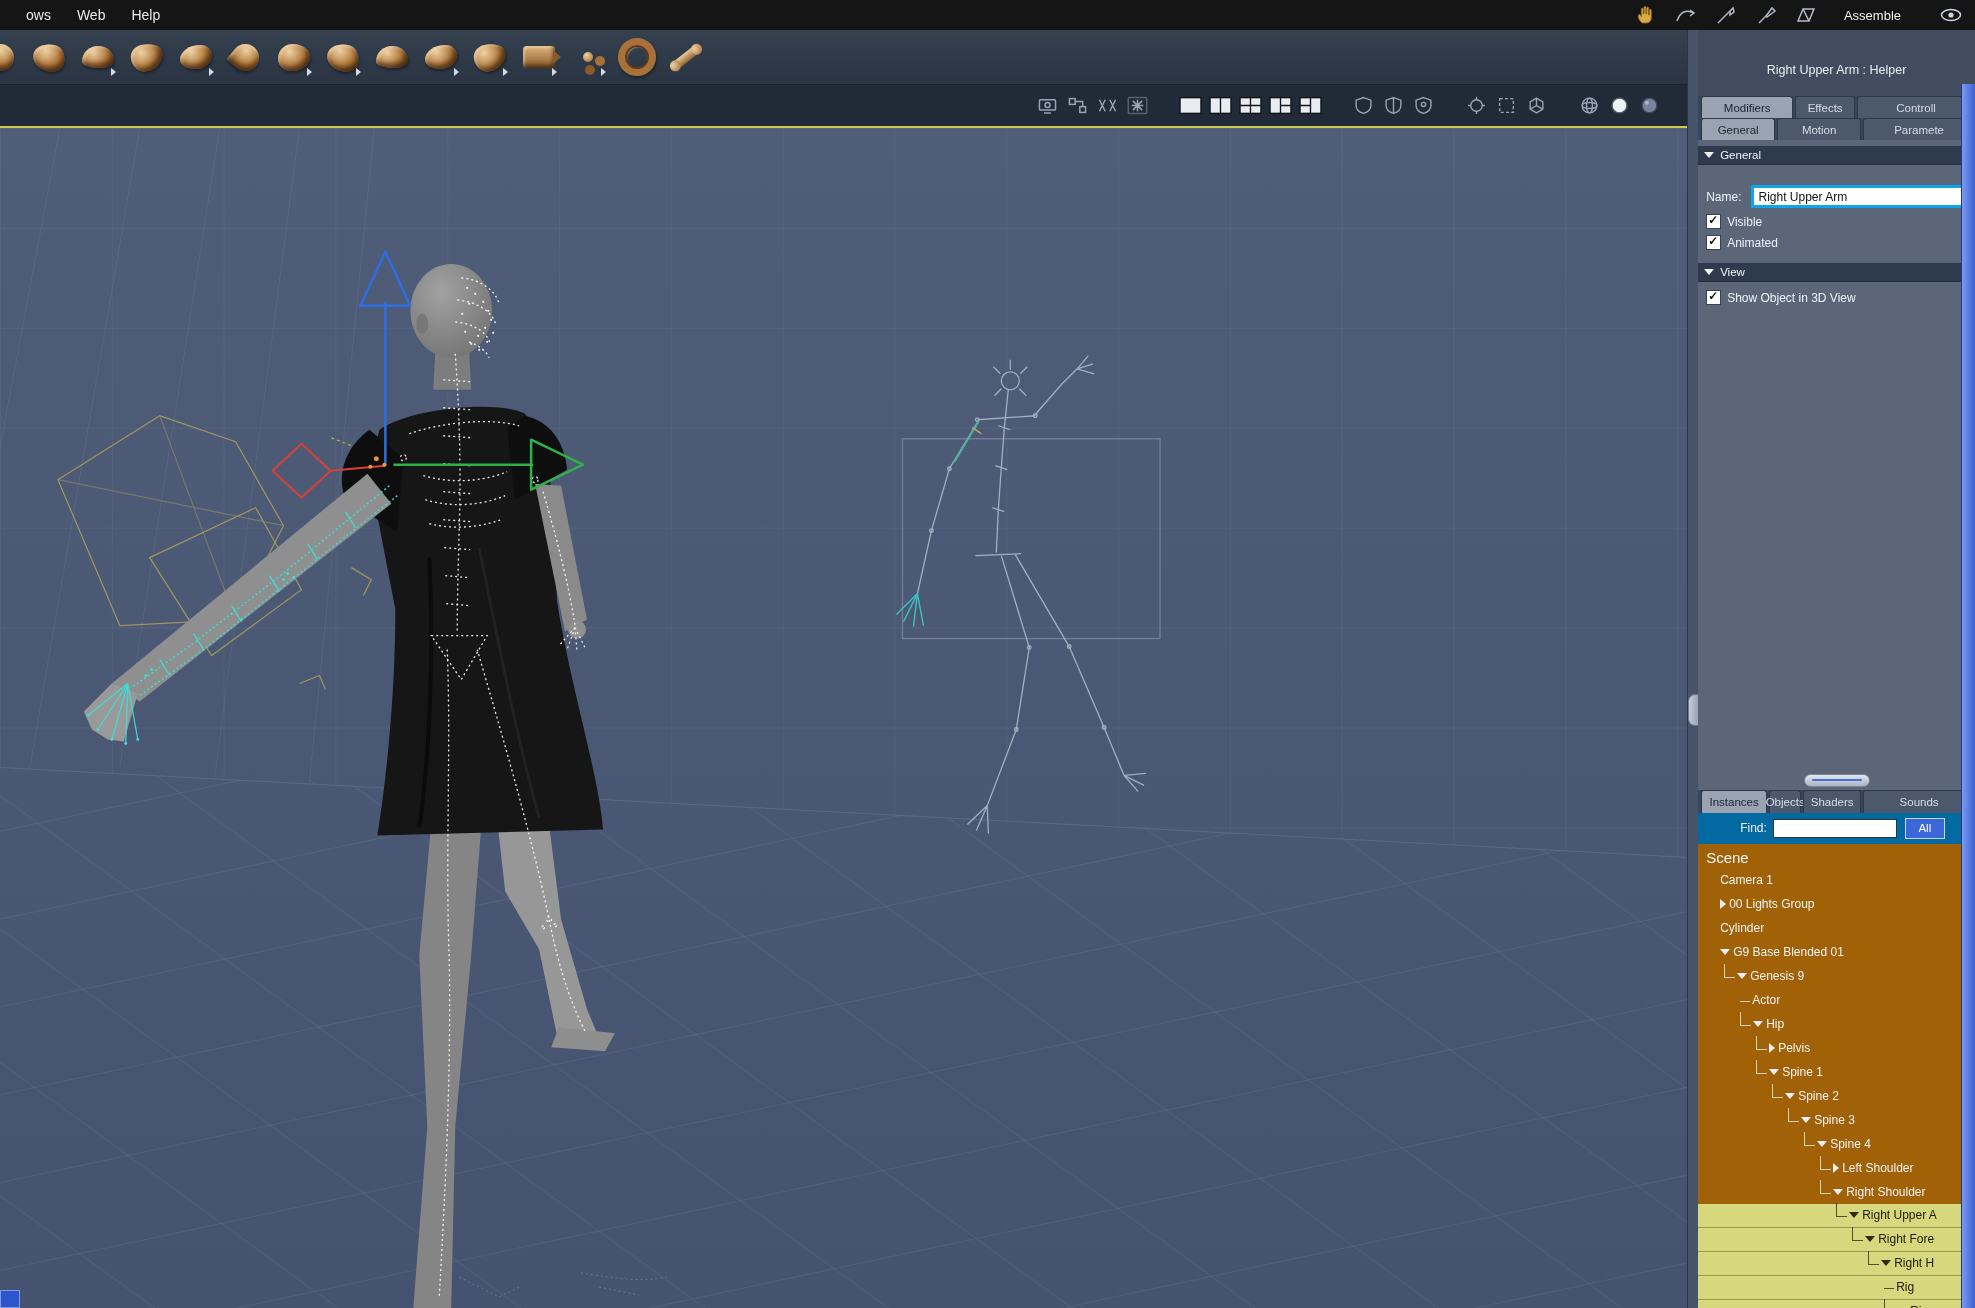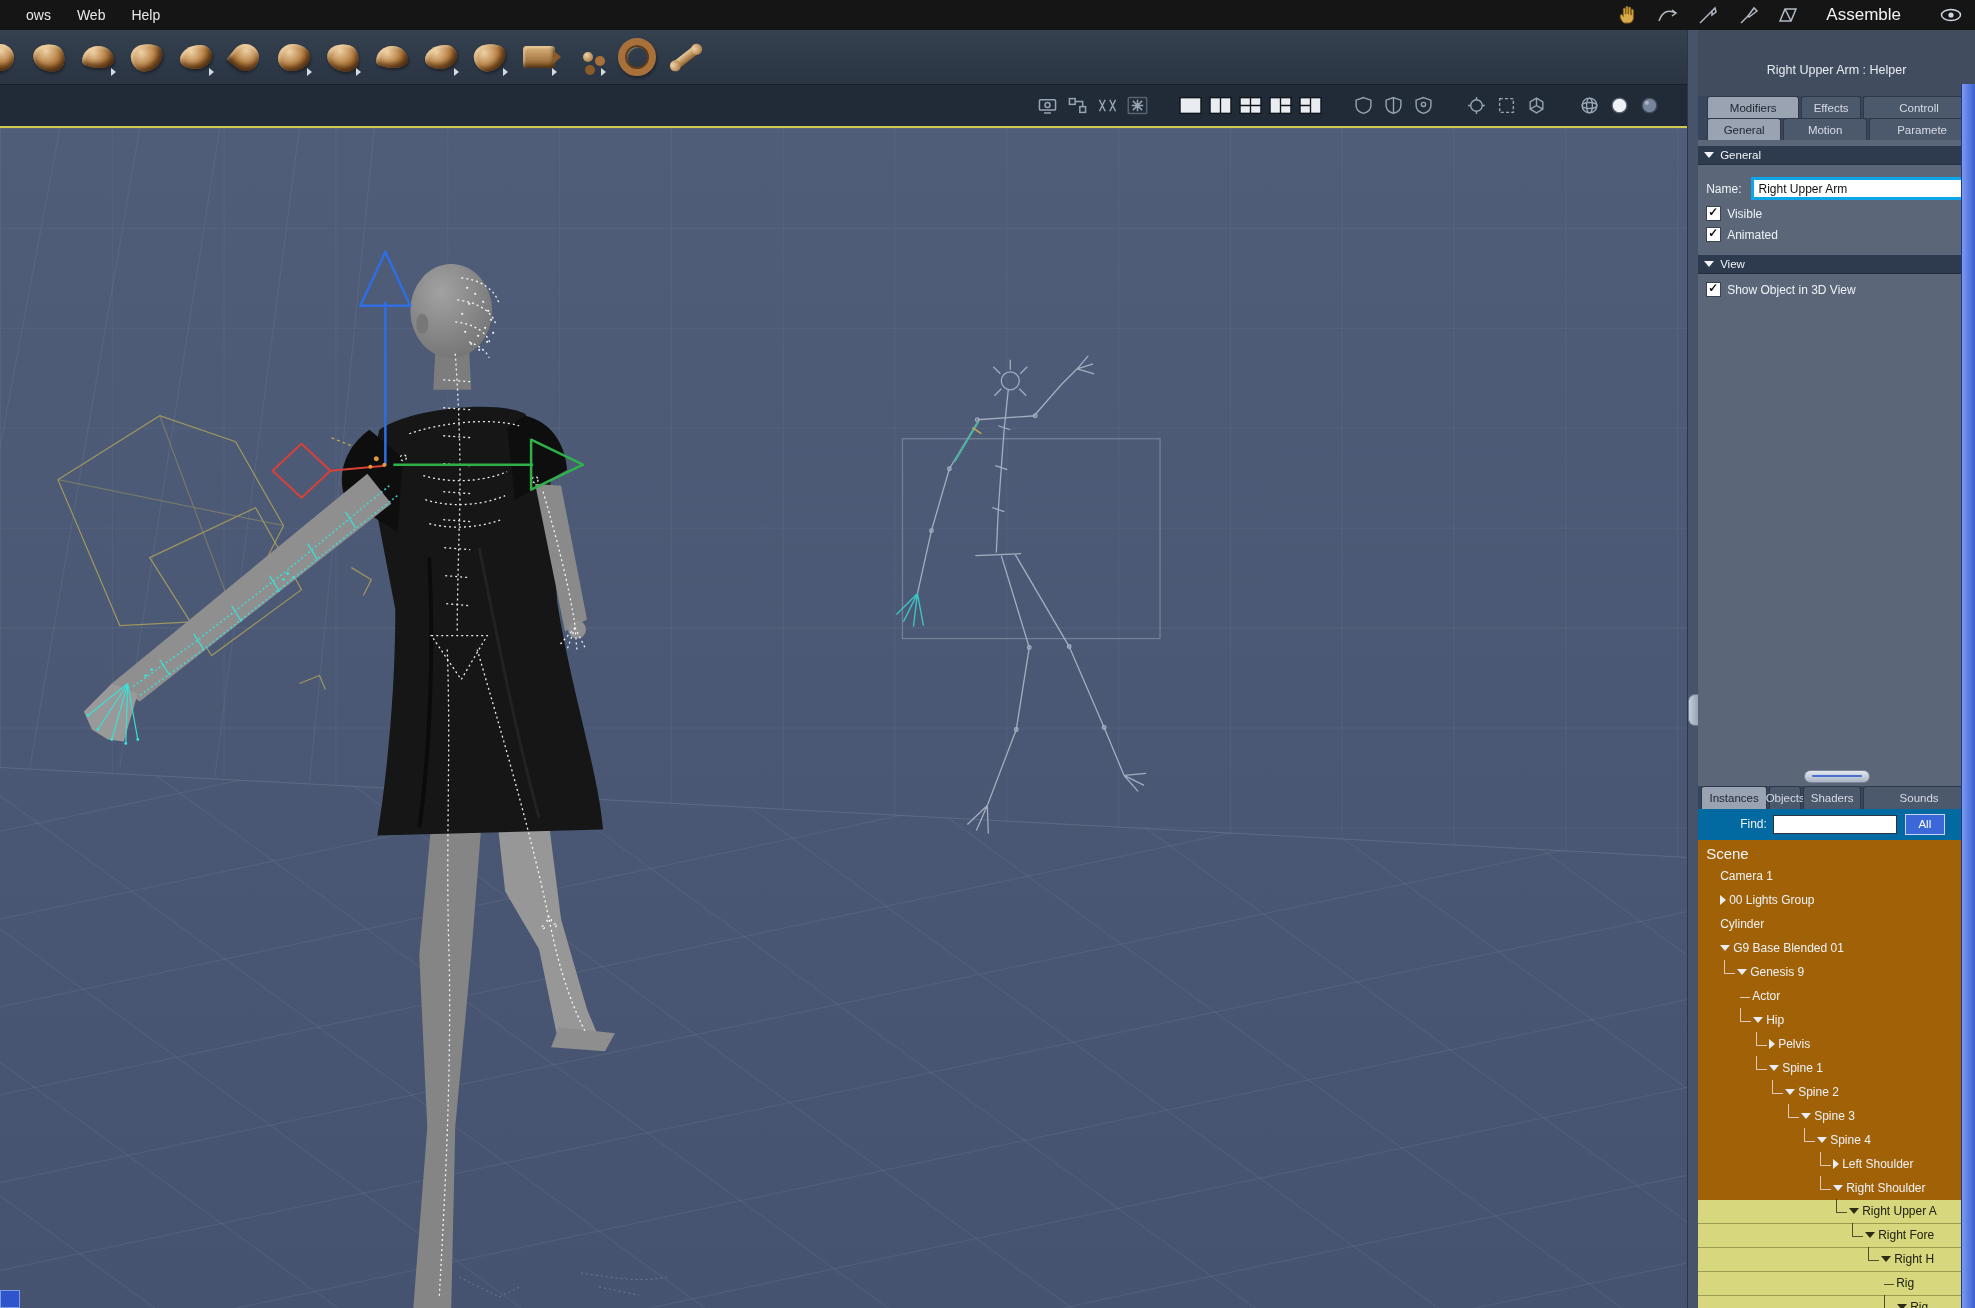--- a/index.html
+++ b/index.html
@@ -6,21 +6,21 @@
     font-family:"Liberation Sans",sans-serif;background:#3a4150;-webkit-font-smoothing:antialiased;}
   .app{width:1975px;height:1308px;display:flex;flex-direction:column;position:relative;}
 
   
   .menubar{height:30px;background:#151515;color:#e9e9e9;display:flex;align-items:center;font-size:14px;flex:none;}
   .menubar .mi{margin-left:26px;cursor:default;}
   .menubar .mi:first-child{}
   .menu-right{margin-left:auto;display:flex;align-items:center;gap:16px;padding-right:12px;}
   .mico{width:24px;height:22px;display:flex;align-items:center;justify-content:center;}
   .mico svg{stroke:#b3bac4;fill:none;stroke-width:1.5;}
-  .mode-label{font-size:17px;margin:0 22px 0 10px;color:#f0f0f0;}
+  .mode-label{font-size:13px;margin:0 22px 0 10px;color:#f0f0f0;}
 
   
   .main-row{flex:1;display:flex;min-height:0;}
   .left-col{width:1688px;display:flex;flex-direction:column;min-height:0;}
 
   
   .toolbar{height:54px;background:linear-gradient(#35414f,#2a3442);display:flex;align-items:center;gap:9px;padding-left:0;border-bottom:1px solid #19212b;flex:none;}
   .tool{width:40px;height:46px;position:relative;display:flex;align-items:center;justify-content:center;}
   .tool.cut{margin-left:-20px;}
   .blob{width:32px;height:27px;background:radial-gradient(circle at 35% 28%,#eed2a6,#b0773a 55%,#66401a);
@@ -52,28 +52,28 @@
   .viewport{flex:1;position:relative;border-top:2px solid #cdc94f;min-height:0;background:#4b5974;}
   .vp-svg{position:absolute;left:0;top:0;width:100%;height:100%;}
 
   
   .splitter{width:10px;background:#46536a;border-left:1px solid #2c3545;position:relative;flex:none;}
   .nub{position:absolute;top:664px;left:0;width:9px;height:30px;background:linear-gradient(90deg,#c3ccd8,#98a4b4);border-radius:7px 0 0 7px;border:1px solid #6e7a8c;border-right:none;}
 
   
   .right-col{width:277px;display:flex;flex-direction:column;background:#5b6779;overflow:hidden;position:relative;min-height:0;}
   .panel-title-band{height:66px;background:#414d5f;display:flex;align-items:center;justify-content:center;color:#e8edf2;font-size:12.5px;flex:none;padding-top:14px;box-sizing:border-box;}
-  .tabs{display:flex;height:22px;background:#39455a;gap:2px;padding-left:9px;flex:none;text-align:center;}
+  .tabs{display:flex;height:22px;background:#39455a;gap:2px;padding-left:3px;flex:none;text-align:center;}
   .tab{display:flex;align-items:center;justify-content:center;font-size:11.5px;background:#4c586c;color:#d6dce4;
     border:1px solid #2e3848;border-bottom:none;border-radius:3px 3px 0 0;padding:0 9px;white-space:nowrap;box-sizing:border-box;}
   .tab.active{background:#9aa3b1;color:#1d2531;}
   .section-h{height:18px;background:#2e3a4d;color:#f0f4f8;display:flex;align-items:center;gap:6px;font-size:11.5px;padding-left:6px;flex:none;border-top:1px solid #5a667e;border-bottom:1px solid #242e3e;}
   .tri{width:0;height:0;border-left:5px solid transparent;border-right:5px solid transparent;border-top:6px solid #f2f5f9;flex:none;}
   .mt4{margin-top:5px;}
-  .prow{display:flex;align-items:center;padding:12px 8px 2px 8px;color:#eef2f6;font-size:12px;flex:none;}
+  .prow{display:flex;align-items:center;padding:20px 8px 2px 8px;color:#eef2f6;font-size:12px;flex:none;}
   .name-input{flex:1;margin-left:10px;height:17px;border:3px solid #0ea5e9;background:#ffffff;color:#111;font-size:12px;padding:0 4px;}
   .cbrow{display:flex;align-items:center;gap:6px;padding:4px 8px 2px 8px;font-size:12px;color:#eef2f6;flex:none;}
   .cb{width:13px;height:13px;background:#fff;border:1px solid #39424f;position:relative;flex:none;}
   .cb.checked::after{content:"✓";position:absolute;left:1px;top:-2px;font-size:12px;color:#111;font-weight:bold;}
   .panel-fill{flex:1;background:#5b6779;min-height:0;}
   .pill-row{height:18px;display:flex;align-items:center;justify-content:center;flex:none;background:#5b6779;}
   .pill{width:64px;height:11px;background:linear-gradient(#e2e8ef,#a9b4c3);border:1px solid #7d8798;border-radius:7px;position:relative;}
   .pill::after{content:"";position:absolute;left:7px;right:7px;top:4px;height:2px;background:#4a6fd0;border-radius:2px;}
 
   

